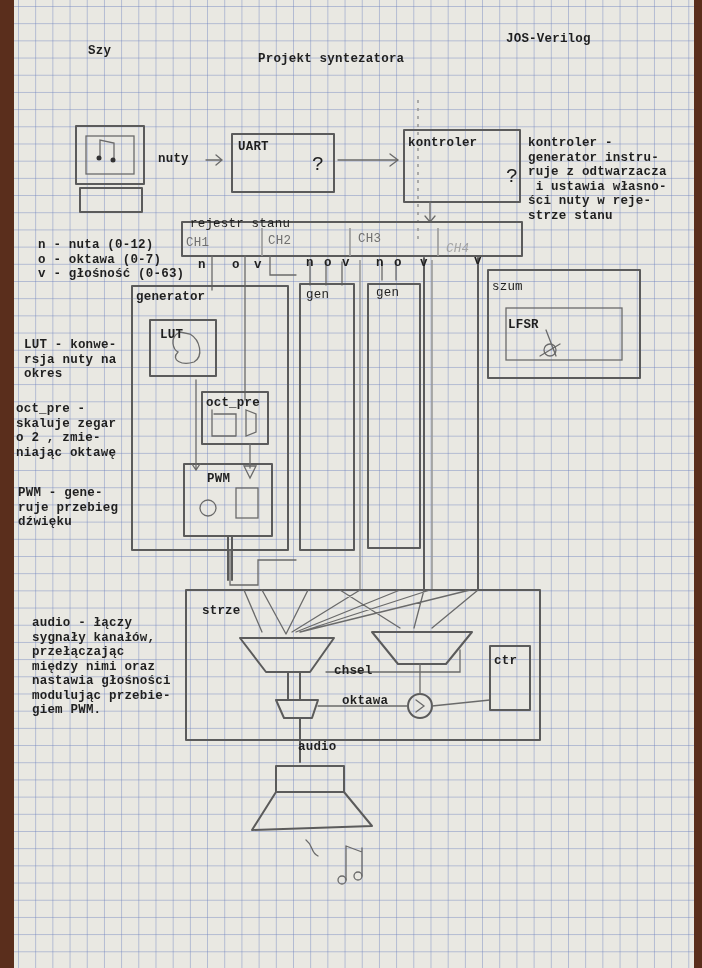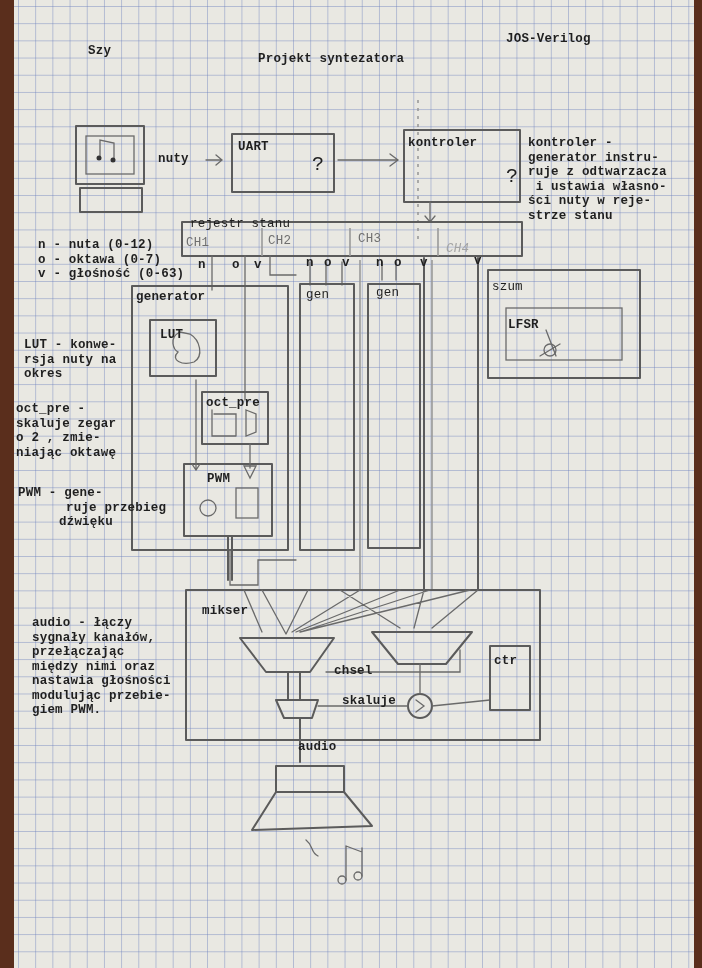--- a/index.html
+++ b/index.html
@@ -158,41 +158,41 @@
 <div class="tw bold" style="left:474px;top:254px;">v</div>
 
 <div class="tw bold" style="left:136px;top:290px;font-family:Liberation Mono, monospace;">generator</div>
 <div class="tw bold" style="left:160px;top:328px;">LUT</div>
 <div class="tw bold" style="left:206px;top:396px;">oct_pre</div>
 <div class="tw bold" style="left:190px;top:472px;padding-left:17px;">PWM</div>
 <div class="tw" style="left:306px;top:288px;">gen</div>
 <div class="tw" style="left:376px;top:286px;">gen</div>
 <div class="tw" style="left:492px;top:280px;">szum</div>
 <div class="tw bold" style="left:508px;top:318px;">LFSR</div>
-<div class="tw bold" style="left:202px;top:604px;">mikser</div>
+<div class="tw bold" style="left:202px;top:604px;">strze</div>
 <div class="tw bold" style="left:334px;top:664px;">chsel</div>
-<div class="tw bold" style="left:342px;top:694px;">skaluje</div>
+<div class="tw bold" style="left:342px;top:694px;">oktawa</div>
 <div class="tw bold" style="left:494px;top:654px;">ctr</div>
 <div class="tw bold" style="left:298px;top:740px;">audio</div>
 
 <div style="position:absolute;left:24px;top:338px;">
   <div class="tw bold" style="position:relative;">LUT - konwe-</div>
   <div class="tw bold" style="position:relative;">rsja nuty na</div>
   <div class="tw bold" style="position:relative;">okres</div>
 </div>
 <div style="position:absolute;left:16px;top:402px;">
   <div class="tw bold" style="position:relative;">oct_pre -</div>
   <div class="tw bold" style="position:relative;">skaluje zegar</div>
   <div class="tw bold" style="position:relative;">o 2 , zmie-</div>
   <div class="tw bold" style="position:relative;">niając oktawę</div>
 </div>
 <div style="position:absolute;left:18px;top:486px;">
   <div class="tw bold" style="position:relative;">PWM - gene-</div>
-  <div class="tw bold" style="position:relative;padding-left:48px;">ruje przebieg</div>
-  <div class="tw bold" style="position:relative;padding-left:41px;">dźwięku</div>
+  <div class="tw bold" style="position:relative;">ruje przebieg</div>
+  <div class="tw bold" style="position:relative;">dźwięku</div>
 </div>
 <div style="position:absolute;left:32px;top:616px;">
   <div class="tw bold" style="position:relative;">audio - łączy</div>
   <div class="tw bold" style="position:relative;">sygnały kanałów,</div>
   <div class="tw bold" style="position:relative;">przełączając</div>
   <div class="tw bold" style="position:relative;">między nimi oraz</div>
   <div class="tw bold" style="position:relative;">nastawia głośności</div>
   <div class="tw bold" style="position:relative;">modulując przebie-</div>
   <div class="tw bold" style="position:relative;">giem PWM.</div>
 </div>

